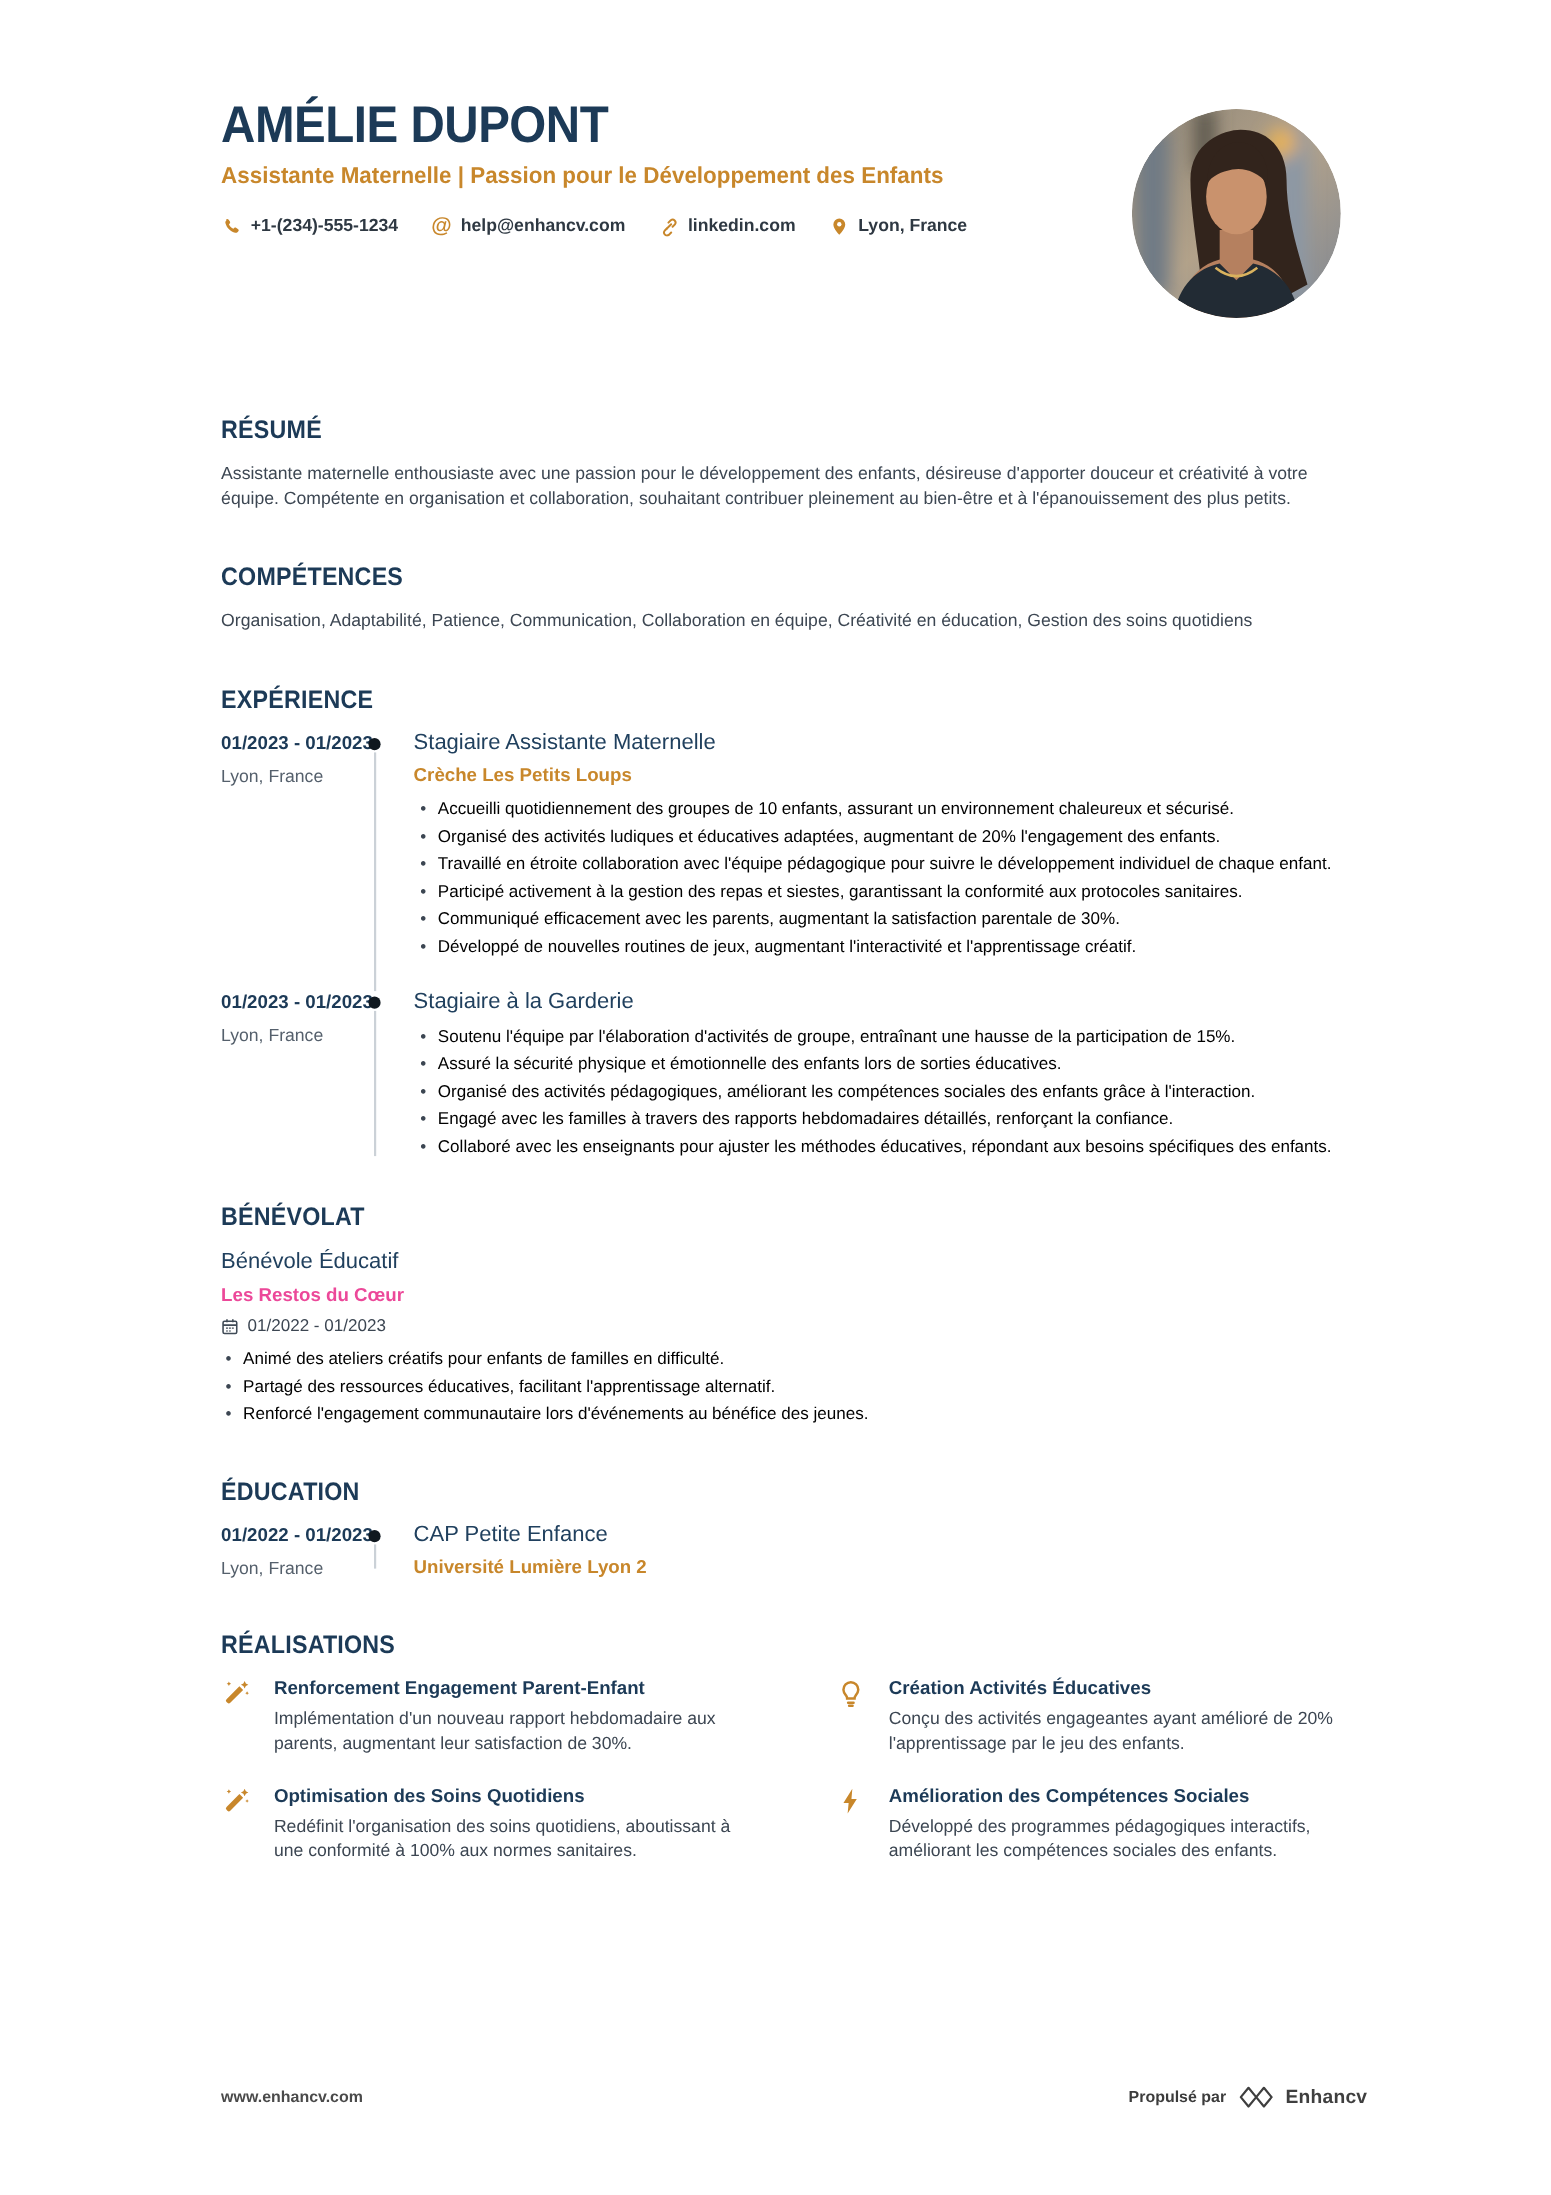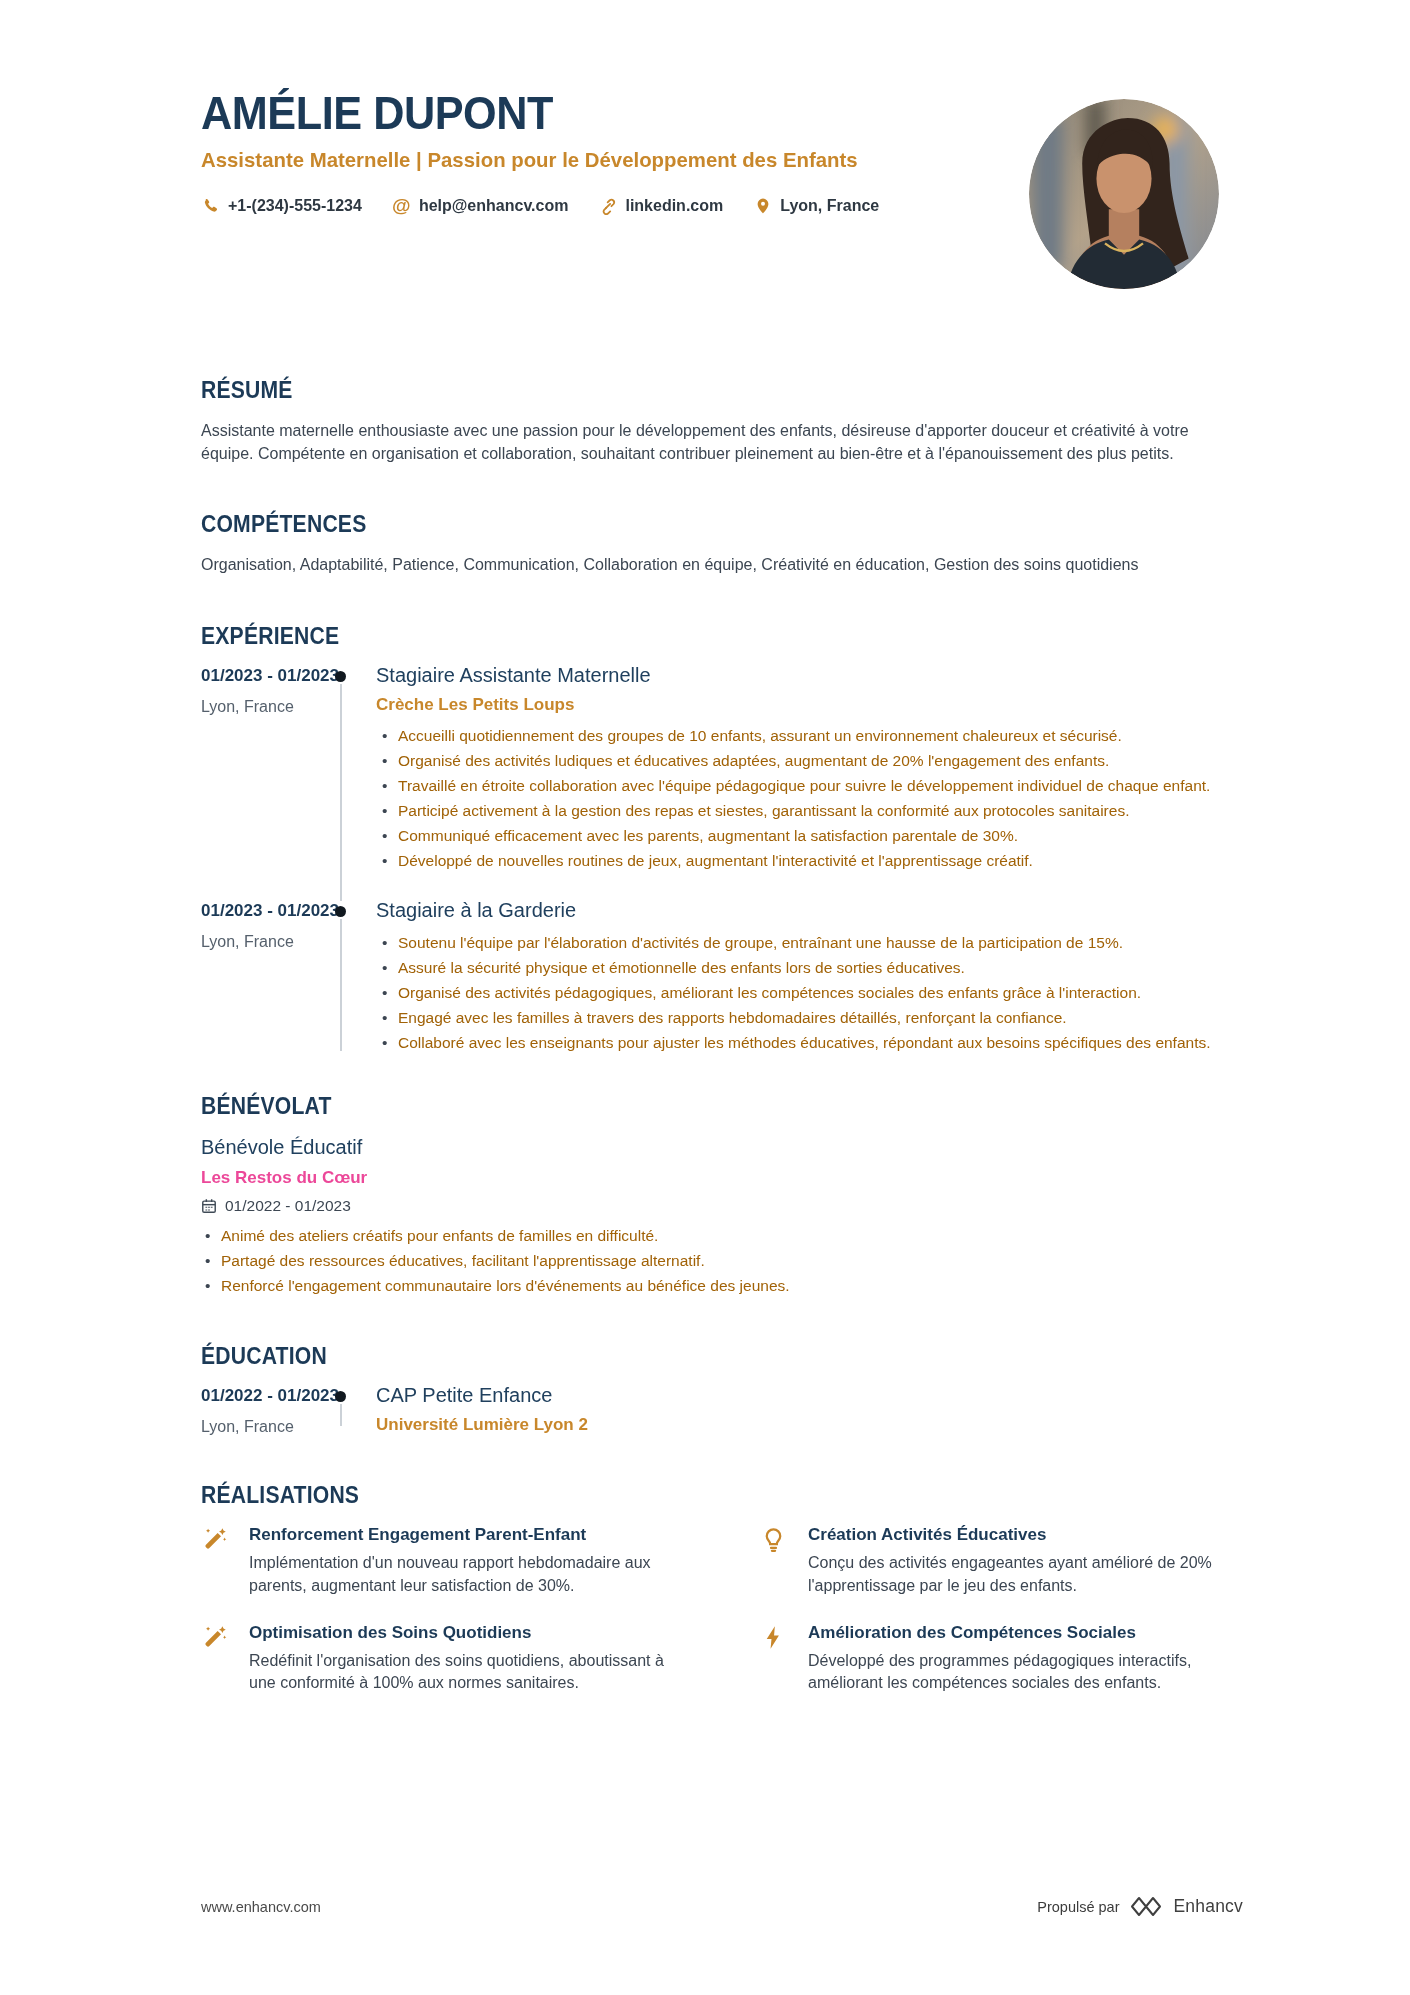--- a/index.html
+++ b/index.html
@@ -38,37 +38,37 @@
   .xp-loc { font-size:16px; color:#55606C; margin-top:12px; }
   .tl { position:relative; }
   .tl .dot { position:absolute; left:0; top:5px; width:11px; height:11px; border-radius:50%; background:#10181F; }
   .tl .line { position:absolute; left:5px; top:18px; width:2px; background:#CBD1D7; }
   .tl.cont .line { bottom:-26px; }
   .tl.end .line { bottom:6px; }
   .tl.stub .line { height:22px; }
   .xp-title { font-size:20px; color:#20405E; margin-top:-2px; }
   .xp-company { font-size:17px; font-weight:bold; color:#C8872B; margin-top:8px; }
   .bullets { margin-top:10px; }
-  .bullet { position:relative; padding-left:22px; font-size:15.5px; line-height:1.42; color:#a16207; margin-bottom:3px; max-width:1050px; }
+  .bullet { position:relative; padding-left:22px; font-size:15.5px; line-height:1.42; color:#000000; margin-bottom:3px; max-width:1050px; }
   .bullet::before { content:"•"; position:absolute; left:6px; top:0; color:#3C4652; }
   
   .vol-title { font-size:20px; color:#20405E; }
   .vol-org { font-size:17px; font-weight:bold; color:#ec4899; margin-top:9px; }
   .vol-date { display:flex; align-items:center; gap:8px; margin-top:9px; font-size:15.5px; color:#3C4652; }
   .vol-bullets { margin-top:10px; }
   .vol-bullets .bullet { padding-left:20px; max-width:900px; }
   .vol-bullets .bullet::before { left:4px; }
   
   .ach-grid { display:grid; grid-template-columns:1fr 1fr; column-gap:78px; row-gap:26px; max-width:1230px; }
   .ach { display:grid; grid-template-columns:48px 1fr; }
   .ach-icon { width:27px; height:27px; margin-top:1px; }
   .ach-title { font-size:17px; font-weight:bold; color:#1C3A57; }
   .ach-desc { font-size:16px; line-height:1.4; color:#3C4652; margin-top:7px; max-width:470px; }
   
-  .footer { position:absolute; left:112px; right:78px; bottom:78px; display:flex; justify-content:space-between; align-items:center; }
+  .footer { position:absolute; left:112px; right:78px; bottom:78px; display:flex; justify-content:space-between; align-items:center;font-weight:bold; }
   .f-site { font-size:14.5px; color:#4A4A4A; }
   .f-right { display:flex; align-items:center; gap:10px; }
   .f-powered { font-size:14.5px; color:#3C3C3C; }
   .f-brand { font-size:17.5px; color:#3F3F3F; letter-spacing:0.2px; }
 </style>
 </head>
 <body>
 
 <div class="page">
 

